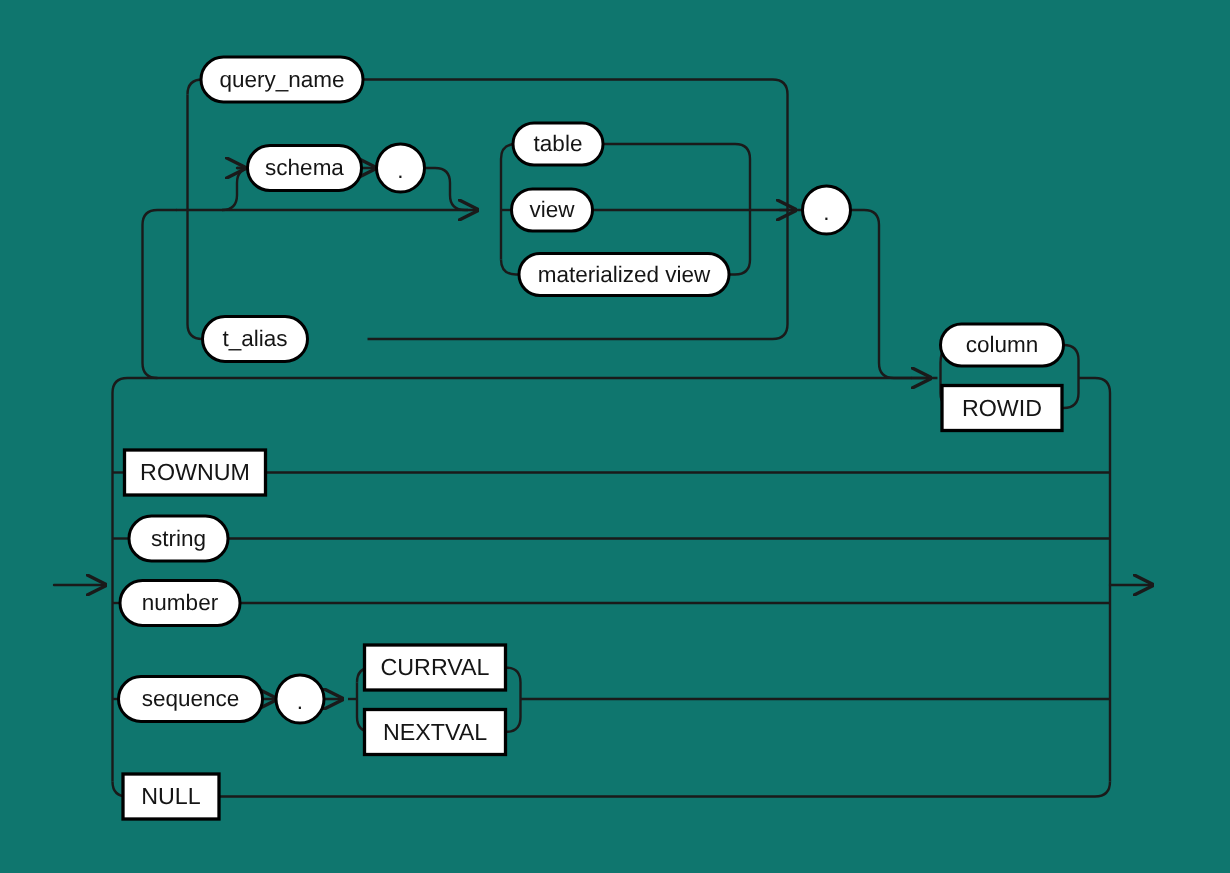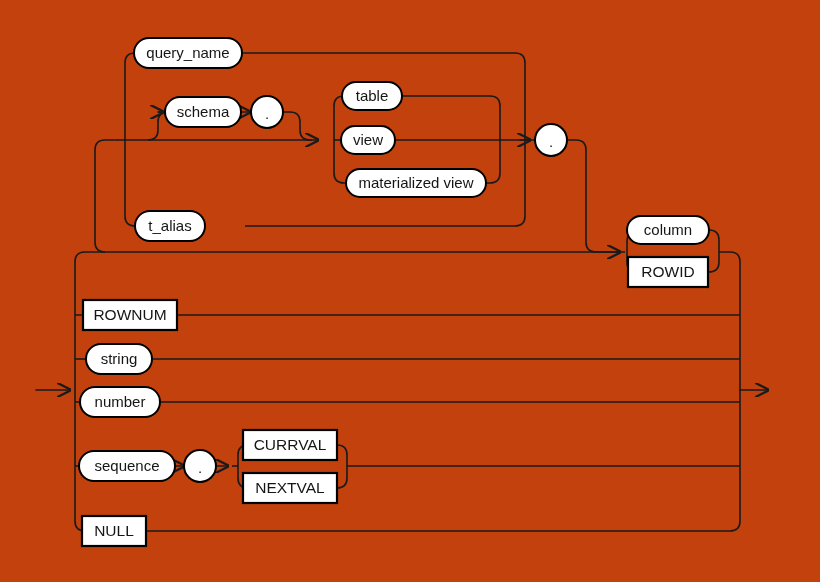--- a/index.html
+++ b/index.html
@@ -4,21 +4,21 @@
 <style>
   html, body {
     margin: 0;
     padding: 0;
     background: #ffffff;
   }
   #canvas {
     position: relative;
     width: 820px;
     height: 582px;
-    background: #c2410c;
+    background: #0f766e;
     font-family: "Liberation Sans", sans-serif;
   }
   svg.diagram {
     display: block;
     width: 820px;
     height: 582px;
   }
   .rail {
     fill: none;
     stroke: #1a1a1a;

